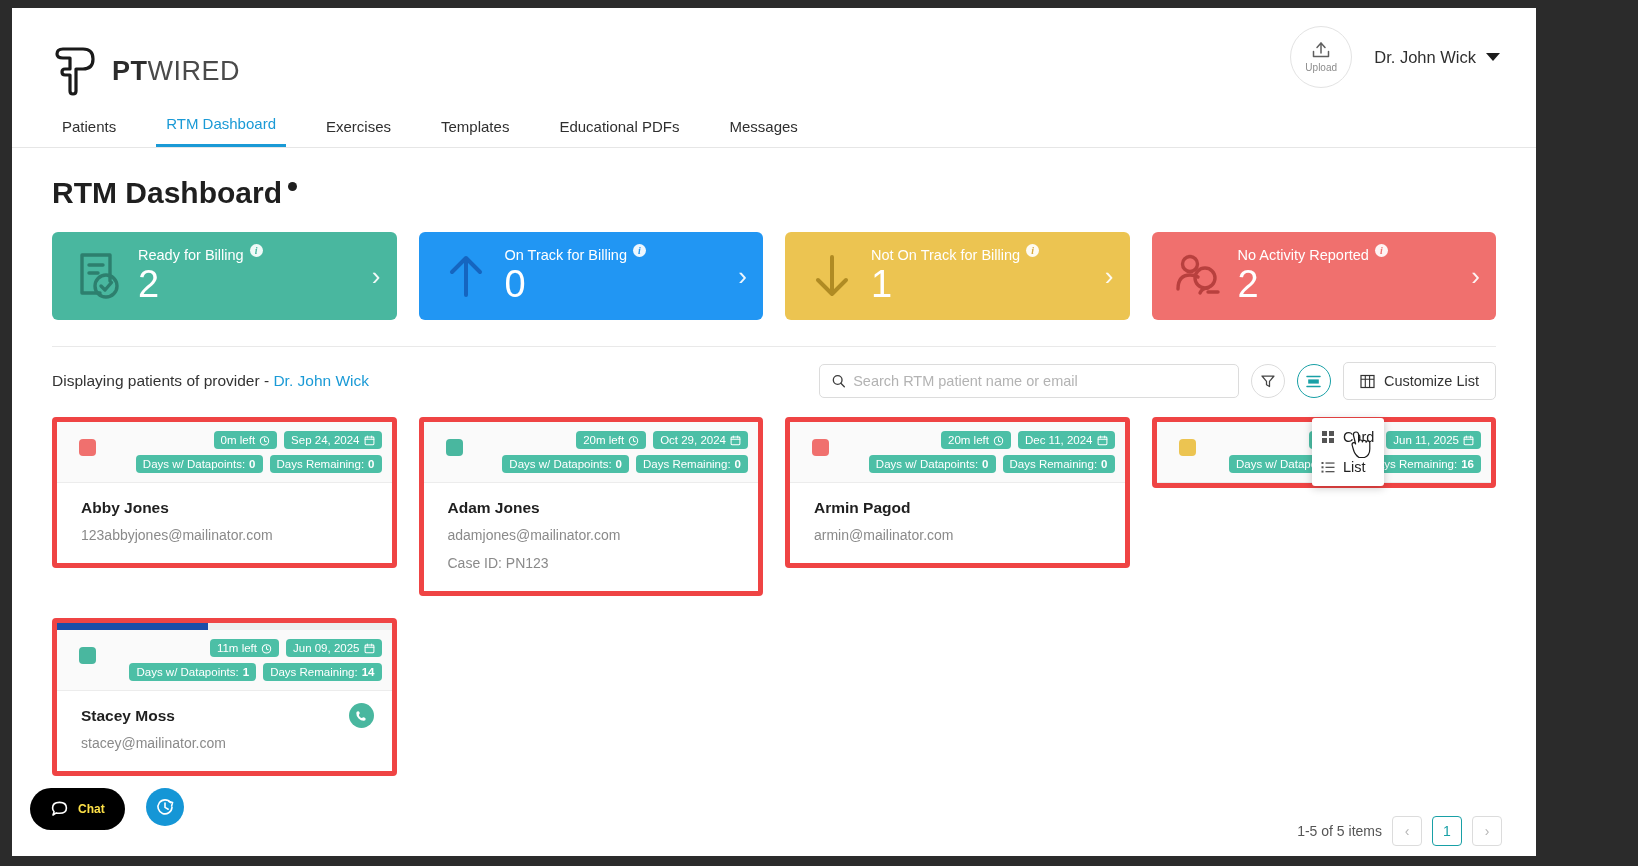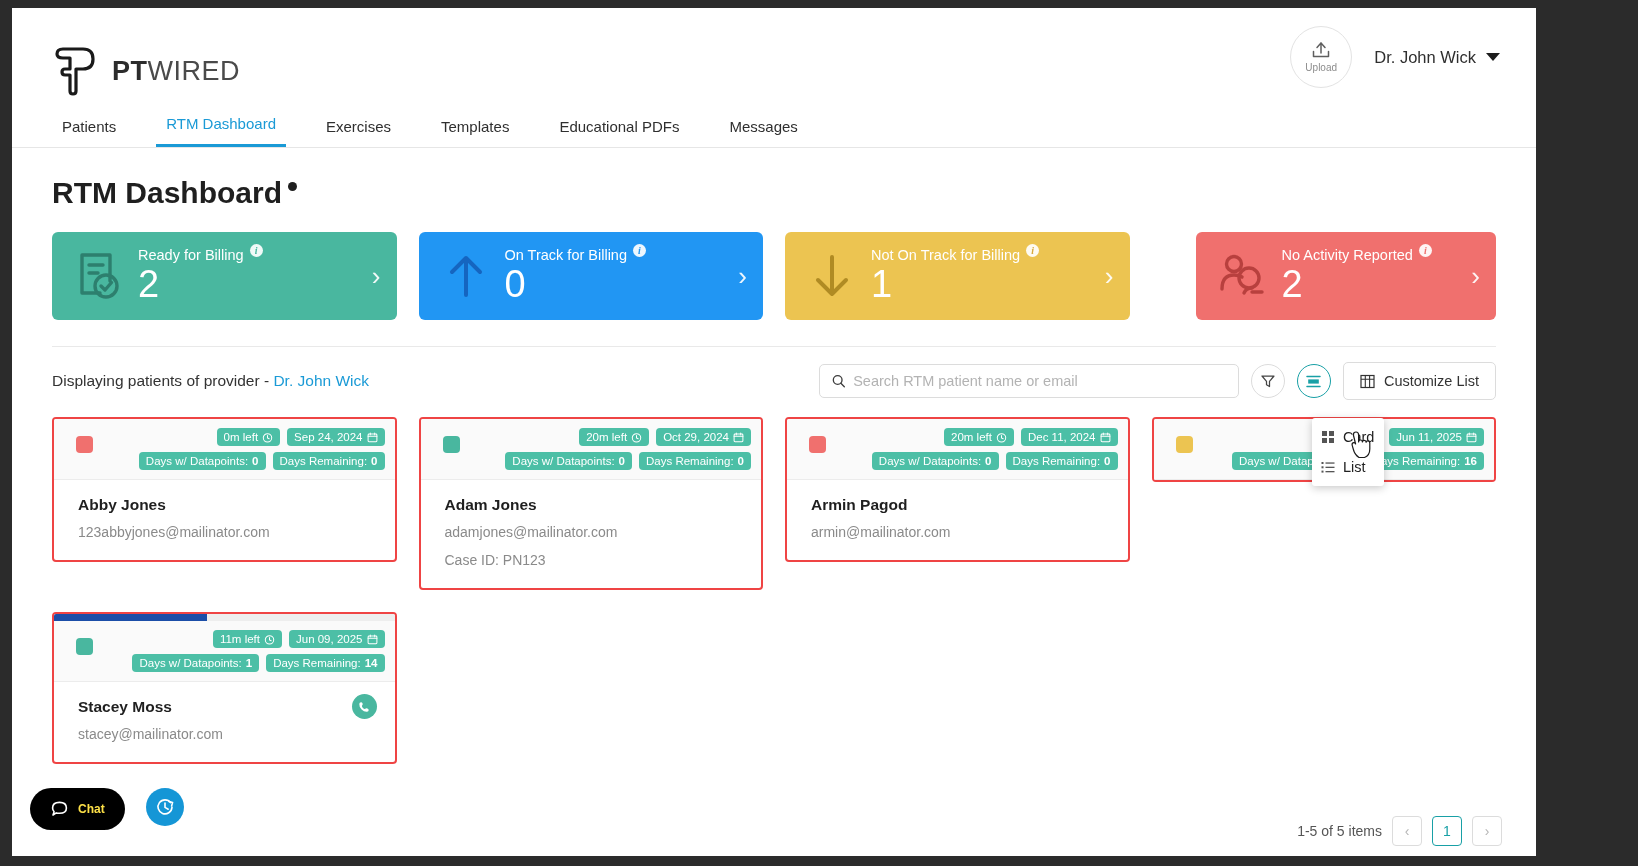--- a/index.html
+++ b/index.html
@@ -99,21 +99,21 @@
     margin-top:-3px; font-style: italic; font-family:"Liberation Serif",serif;
   }
   .stat .num { font-size: 38px; font-weight: 300; line-height: 1.05; margin-top: 2px;}
   .stat .chev {
     position:absolute; right: 16px; top: 50%; transform: translateY(-50%);
     font-size: 26px; font-weight: 300; opacity: .92;
   }
   .stat.teal  { background: #49b79f; }
   .stat.blue  { background: #2196f3; }
   .stat.amber { background: #ecc451; }
-  .stat.red   { background: #f0706e; margin-left: 44px; }
+  .stat.red   { background: #f0706e; }
   .stat.teal .cap .i { color:#49b79f }
   .stat.blue .cap .i { color:#2196f3 }
   .stat.amber .cap .i { color:#d8a93a }
   .stat.red .cap .i { color:#f0706e }
   .stat.blue .ico-stroke { stroke:#1565c0; }
   .stat.amber .ico-stroke { stroke:#b08b23; }
   .stat.red .ico-stroke { stroke:#b8403e; }
   .stat.teal .ico-stroke { stroke:#2d7f6e; }
 
   
@@ -160,21 +160,21 @@
     white-space: nowrap;
   }
 
   
   .cards {
     margin: 18px 40px 0 40px;
     display: grid; grid-template-columns: repeat(4, 1fr); gap: 22px;
     align-items: start;
   }
   .pcard {
-    border: 2px solid #ef4444; border-radius: 4px; background: #fff; overflow:hidden;
+    border: 5px solid #ef4444; border-radius: 4px; background: #fff; overflow:hidden;
     cursor: pointer;
   }
   .pcard .progress { height: 7px; background: #eeeeee; }
   .pcard .progress > span { display:block; height: 100%; background: #1b4ea8; }
   .pcard .top {
     position: relative; background: #fafafa; border-bottom: 1px solid #ececec;
     min-height: 54px; padding: 9px 10px 9px 12px;
   }
   .dot { width: 17px; height: 17px; border-radius: 4px; position:absolute; left: 22px; top: 17px; }
   .dot.red { background: #f0706e; }

